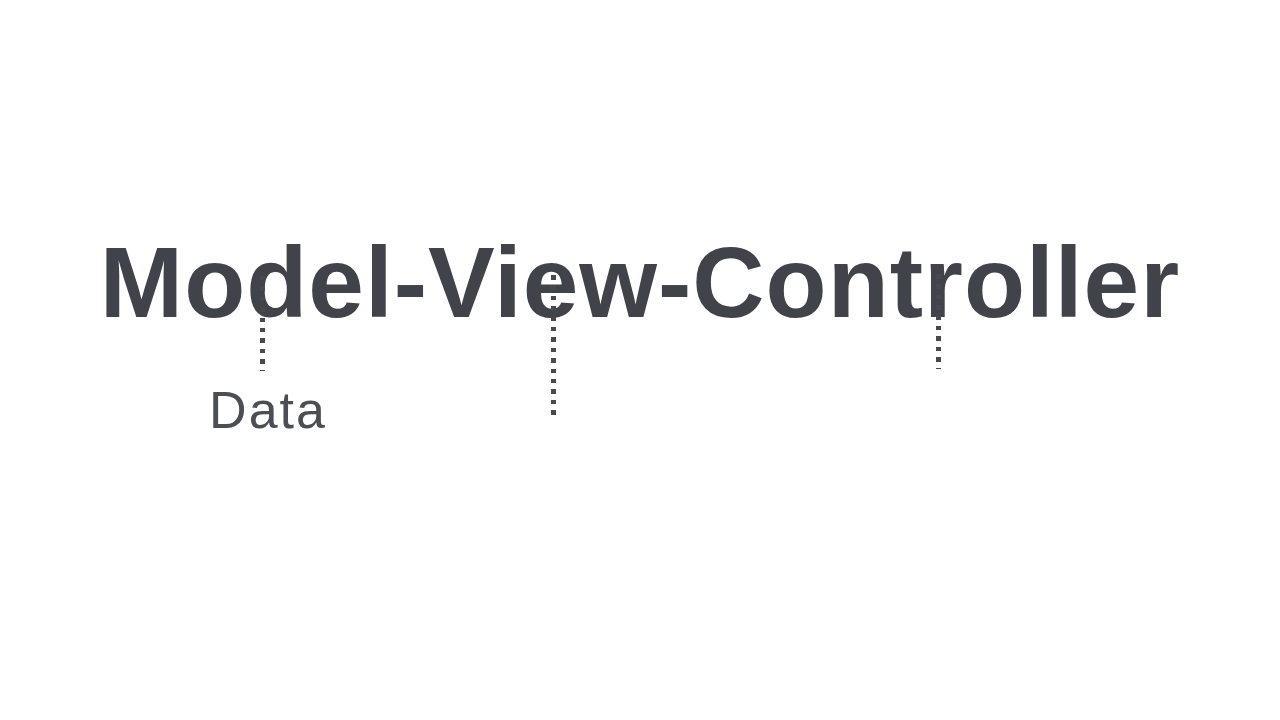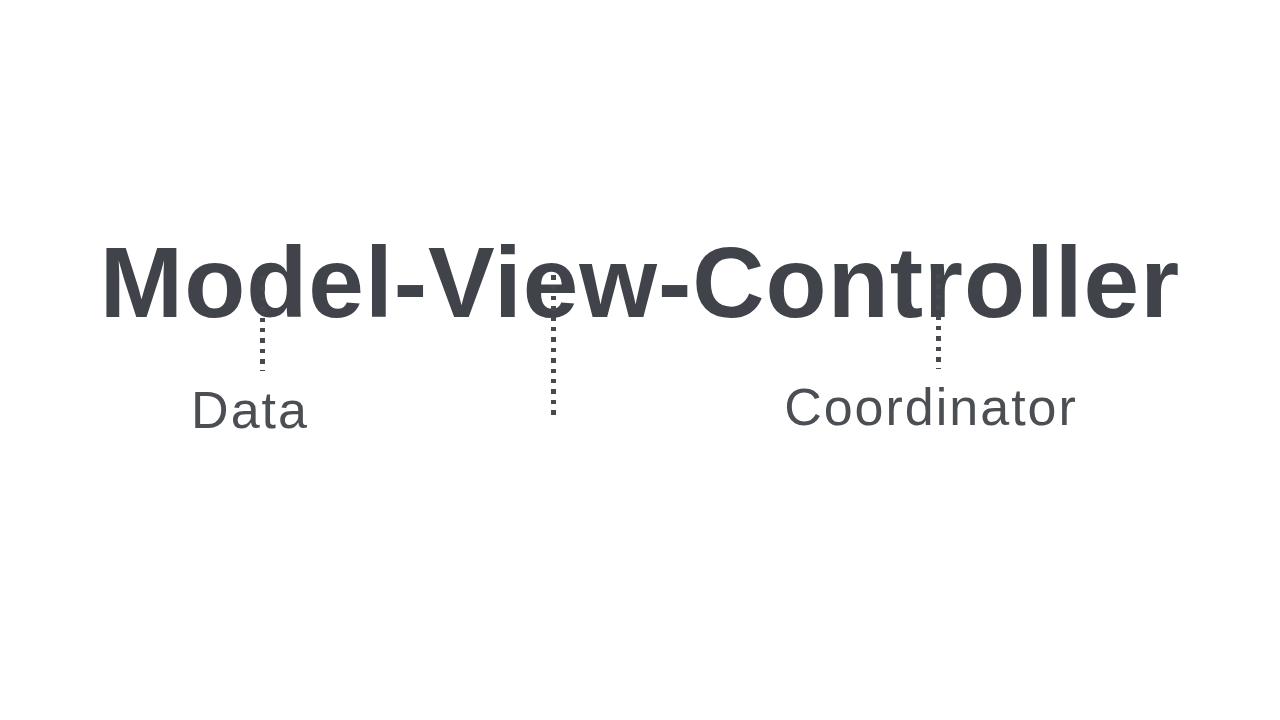--- a/index.html
+++ b/index.html
@@ -50,35 +50,34 @@
   .term-label {
     position: absolute;
     transform: translateX(-50%);
     font-size: 52px;
     line-height: 1;
     font-weight: 300;
     letter-spacing: 2px;
     color: var(--label, #4b4f54);
     white-space: nowrap;
   }
-  .term-label.model      { left: 250px; top: 384px; }
+  .term-label.model      { left: 268px; top: 384px; }
   .term-label.view       { left: 546px; top: 436px; }
   .term-label.controller { left: 931px; top: 381px; }
 </style>
 </head>
 <body>
 
 <div class="stage">
 
   <h1 class="diagram-title">Model-View-Controller</h1>
 
   <div class="connector model"></div>
 
   <div class="connector view"></div>
 
   <div class="connector controller"></div>
 
   <div class="term-label model">Data</div>
 
 
-  <div class="term-label controller">Coordinator</div>
 
 </div>
 
 </body></html>

